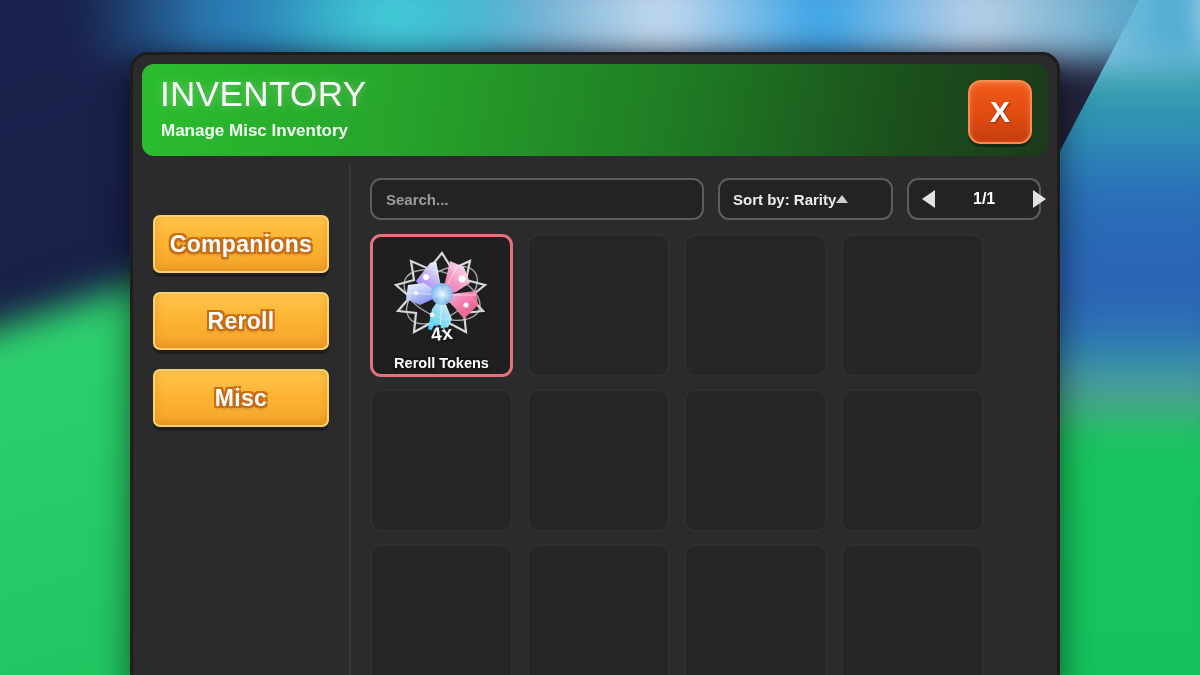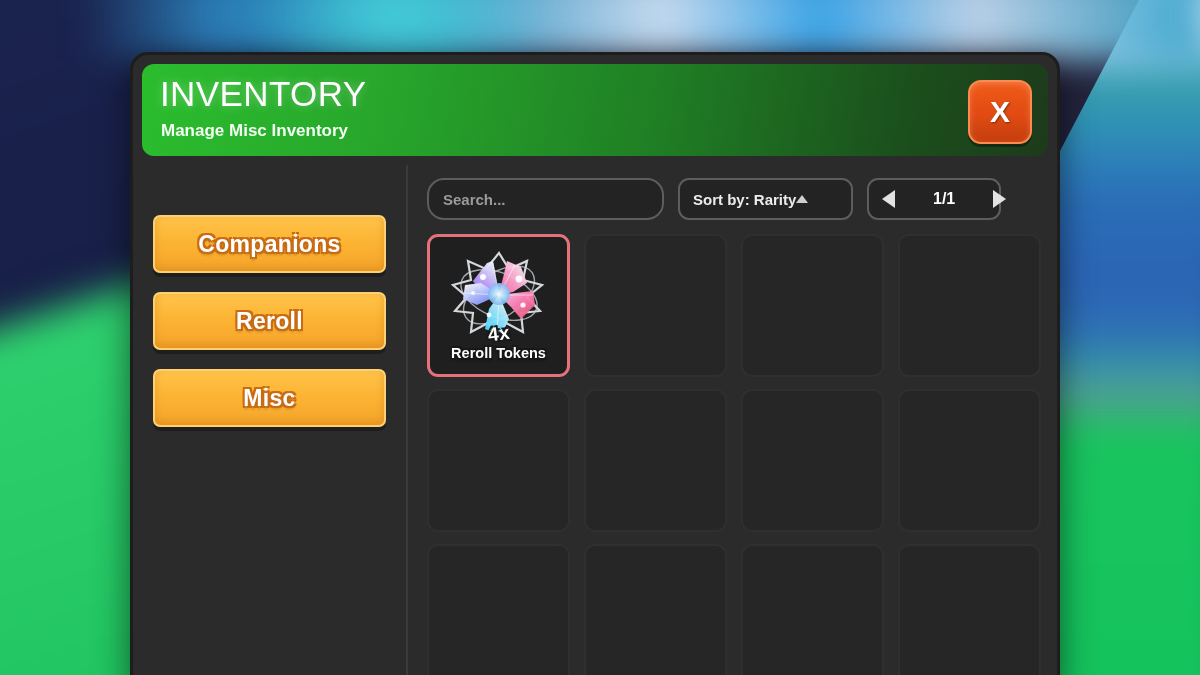--- a/index.html
+++ b/index.html
@@ -140,21 +140,21 @@
       -2px 2px 0 #c96b12, 2px 2px 0 #c96b12,
       0 3px 3px rgba(0,0,0,.25);
   }
 
   
   #main { flex:1; padding:13px 16px 0 19px; display:flex; flex-direction:column; }
 
   
   #toolbar { display:flex; gap:14px; height:42px; flex:0 0 auto; }
   #search-box {
-    width:237px; height:42px; border-radius:17px;
+    width:334px; height:42px; border-radius:11px;
     background:#232323; border:2px solid #5d5d5d;
     display:flex; align-items:center; padding:0 14px;
   }
   #search-input {
     width:100%; background:transparent; border:none; outline:none;
     color:#e6e6e6; font-size:15px; font-weight:bold;
     font-family:"Liberation Sans", sans-serif;
   }
   #search-input::placeholder { color:#9b9b9b; font-weight:bold; }
   #sort-btn {
@@ -214,21 +214,21 @@
   .item-art { position:relative; width:104px; height:96px; }
   .qty {
     position:absolute; left:50%; bottom:-2px; transform:translateX(-50%) rotate(-7deg);
     font-size:19px; font-weight:bold; color:#ffffff;
     text-shadow:
       -2px -2px 0 #1a1a1a, 2px -2px 0 #1a1a1a,
       -2px 2px 0 #1a1a1a, 2px 2px 0 #1a1a1a;
     letter-spacing:.5px;
   }
   .item-name {
-    margin-top:2px;
+    margin-top:12px;
     font-size:14.5px; font-weight:bold; color:#ffffff;
     text-shadow:
       -1.6px -1.6px 0 #171717, 1.6px -1.6px 0 #171717,
       -1.6px 1.6px 0 #171717, 1.6px 1.6px 0 #171717,
       0 2px 3px rgba(0,0,0,.6);
     white-space:nowrap;
   }
 </style>
 </head>
 <body>

